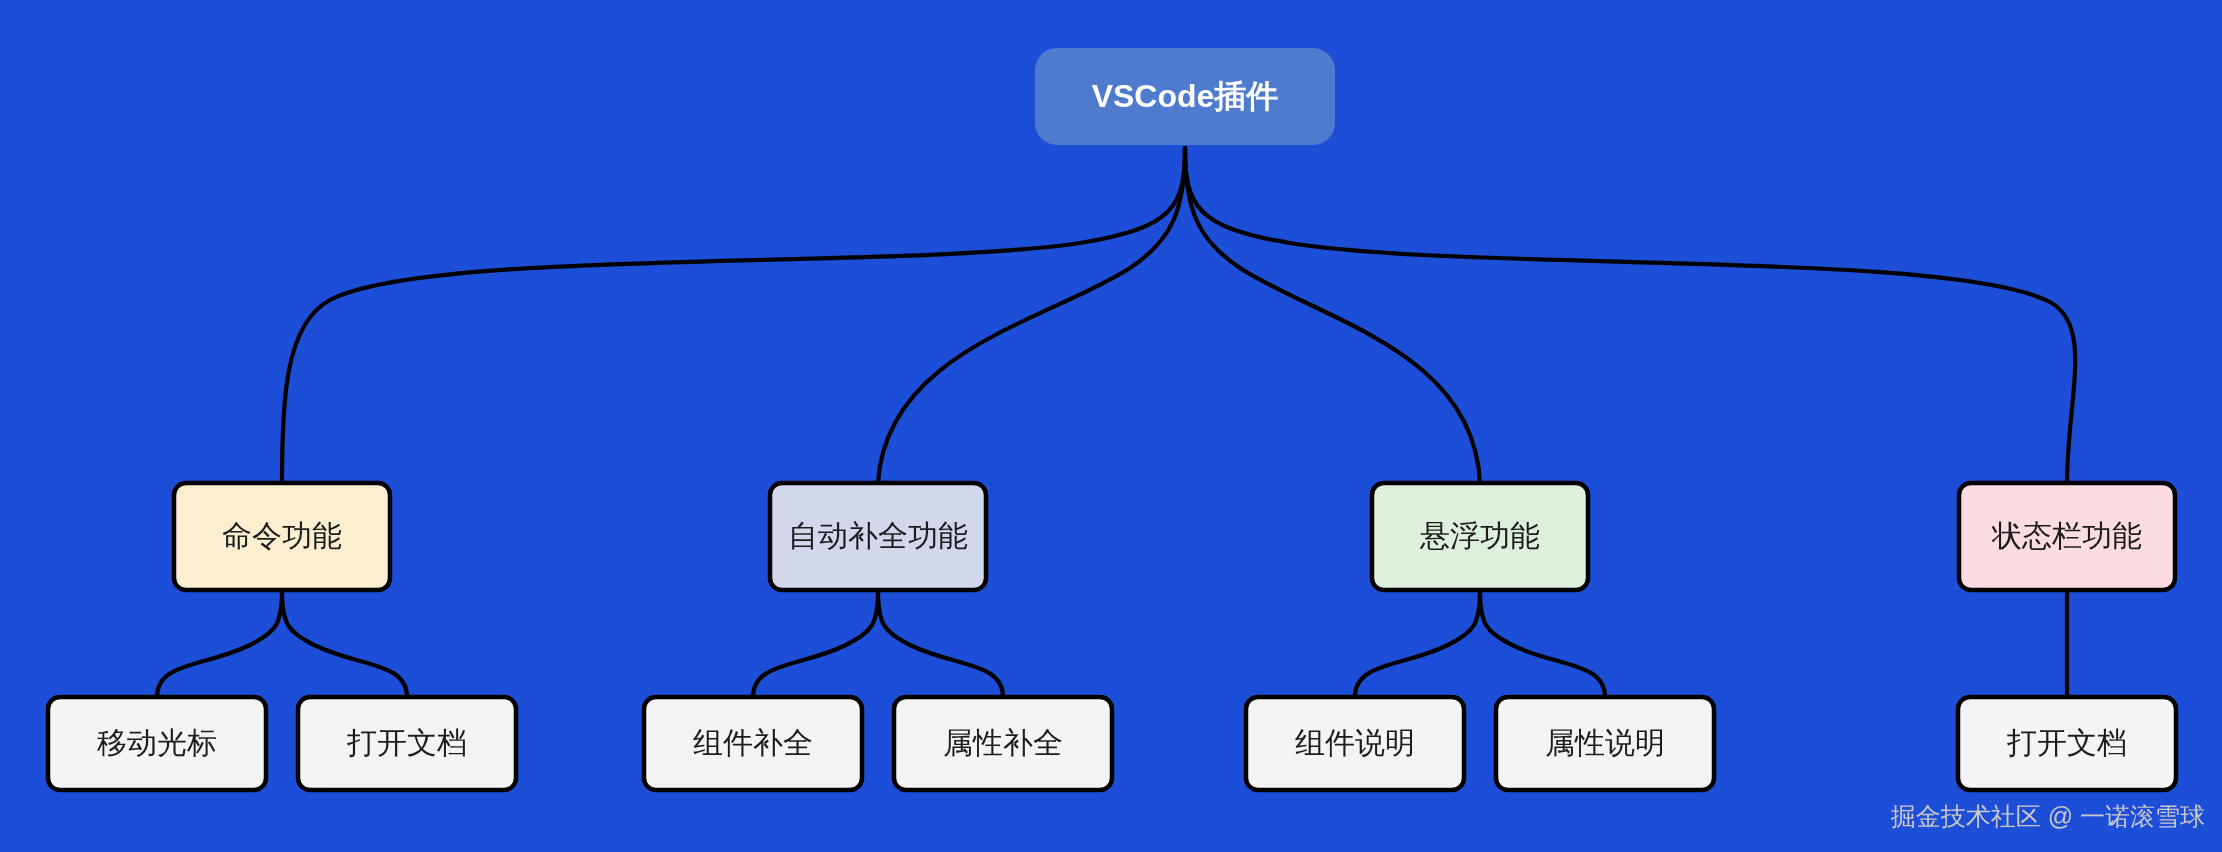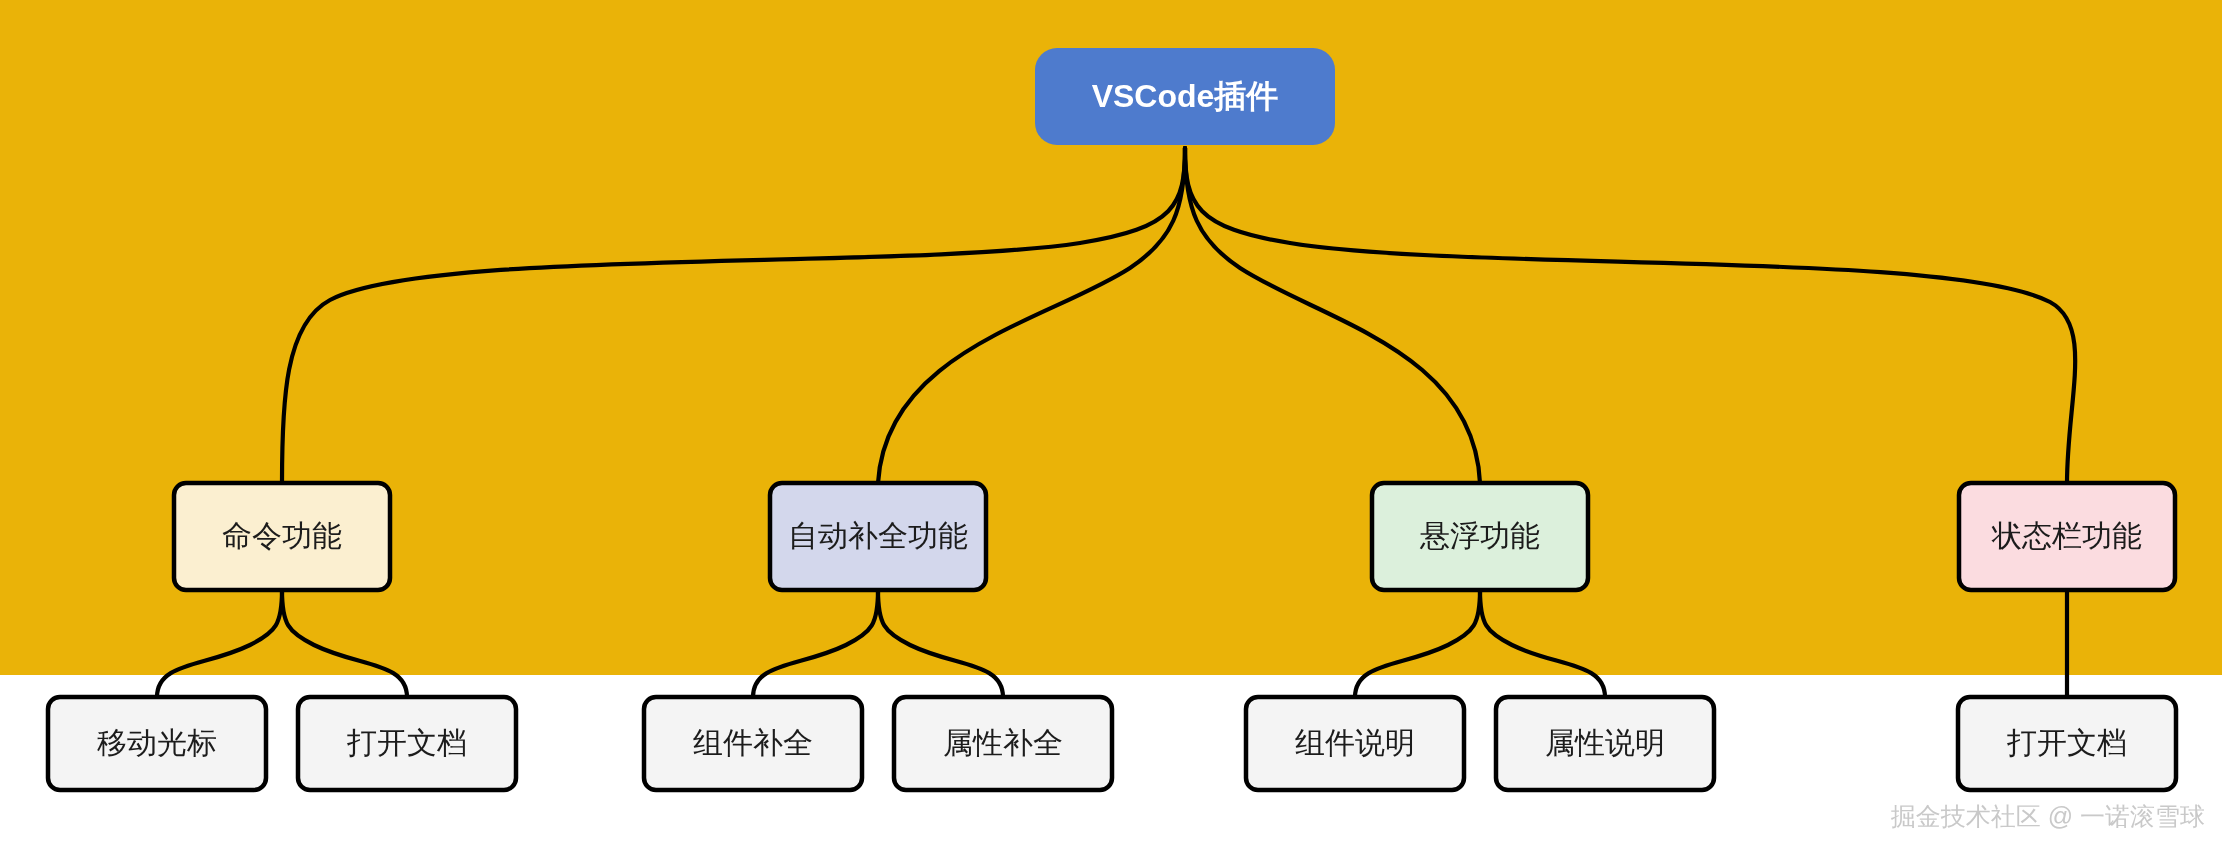--- a/index.html
+++ b/index.html
@@ -9,22 +9,22 @@
   }
   body {
     width: 2222px;
     height: 852px;
     overflow: hidden;
     font-family: "Liberation Sans", "DejaVu Sans", sans-serif;
   }
   #diagram-root {
     position: relative;
     width: 2222px;
-    height: 675px;
-    background: #eab308;
+    height: 852px;
+    background: #1d4ed8;
   }
   svg#mindmap-canvas {
     position: absolute;
     left: 0;
     top: 0;
     width: 2222px;
     height: 852px;
     display: block;
   }
   .edge-path {

